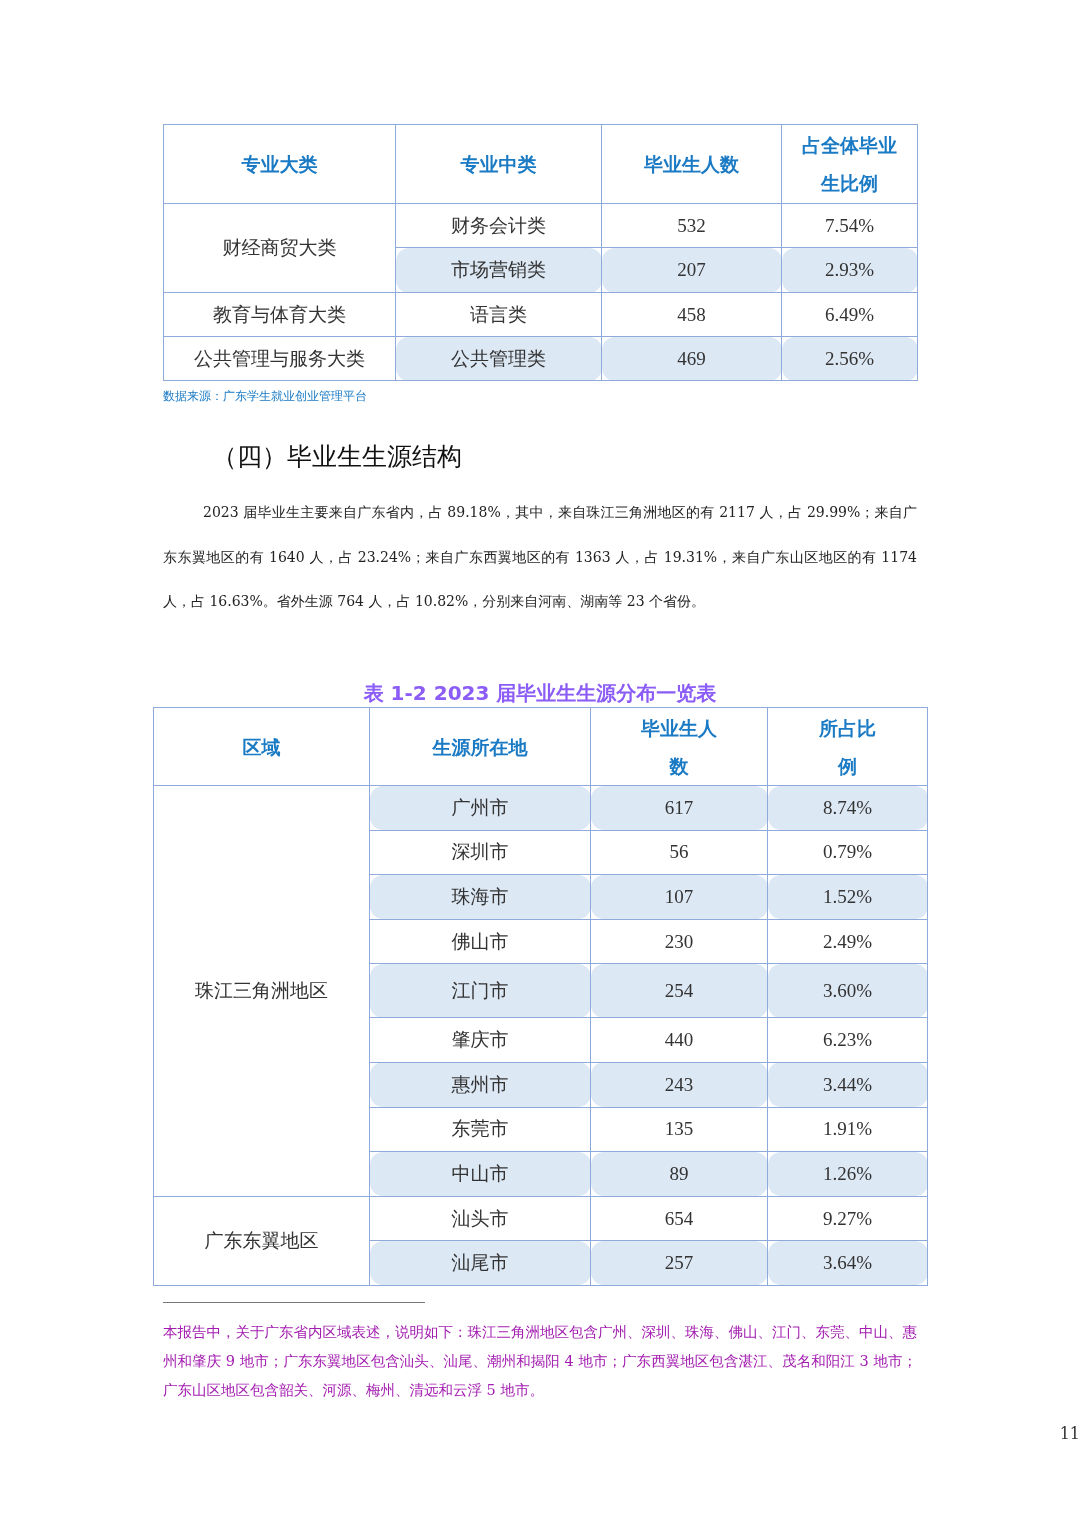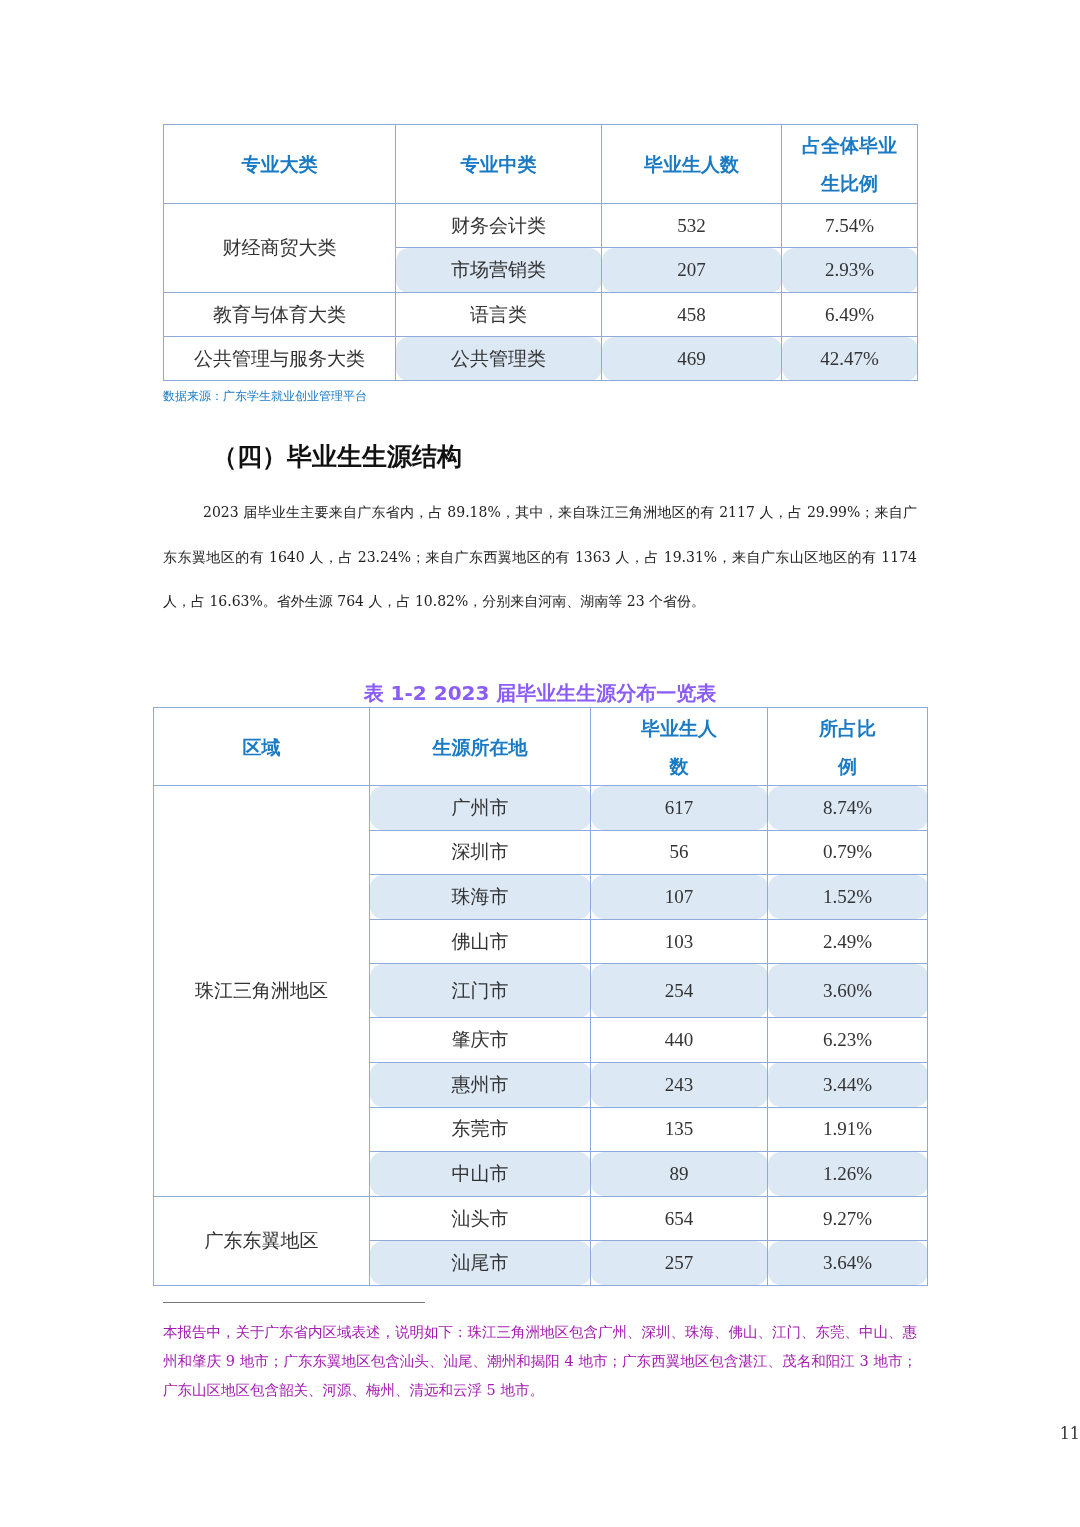--- a/index.html
+++ b/index.html
@@ -5,21 +5,21 @@
   html, body { margin:0; padding:0; background:#ffffff; }
   body { width:1080px; height:1527px; position:relative; font-family:"DejaVu Serif", "Liberation Serif", serif; color:#222; overflow:hidden; }
   table { border-collapse:collapse; table-layout:fixed; position:absolute; }
   td, th { border:1px solid #8eaadb; text-align:center; vertical-align:middle; font-size:19px; font-weight:normal; padding:0; color:#333; }
   th { color:#1a7ac4; font-family:"DejaVu Sans", "Liberation Sans", sans-serif; font-weight:bold; font-size:19px; line-height:38px; }
   .shade { background:#dde8f5;border-radius:13px; }
   .num { font-family:"Liberation Serif", "DejaVu Serif", serif; font-size:19px; }
   #t1 { left:163px; top:124px; width:754px; }
   #t2 { left:153px; top:707px; width:774px; }
   .source { position:absolute; left:163px; top:388px; font-size:12px; color:#1a7ac4; }
-  .section-title { position:absolute; left:212px; top:440px; font-size:25px; font-weight:bold; font-family:"DejaVu Sans", "Liberation Sans", sans-serif; color:#111; }
+  .section-title { position:absolute; left:212px; top:440px; font-size:25px; font-weight:normal; font-family:"DejaVu Sans", "Liberation Sans", sans-serif; color:#111; }
   .para { position:absolute; left:163px; top:490px; width:754px; font-size:14px; line-height:44.5px; text-align:justify; color:#222; }
   .para .ind { display:inline-block; width:40px; }
   .caption { position:absolute; left:153px; width:774px; top:680px; text-align:center; font-size:20px; font-weight:bold; color:#8b5cf6; font-family:"DejaVu Sans", "Liberation Sans", sans-serif; }
   .fn-rule { position:absolute; left:163px; top:1302px; width:262px; height:1px; background:#777; }
   .footnote { position:absolute; left:163px; top:1318px; width:754px; font-size:14.5px; line-height:29px; color:#a21caf; text-align:justify; }
   .pagenum { position:absolute; left:0; width:1080px; top:1424px; text-align:right; font-size:16px; color:#333; }
 </style>
 </head>
 <body>
 
@@ -51,21 +51,21 @@
   <tr style="height:44px">
     <td>教育与体育大类</td>
     <td>语言类</td>
     <td class="num">458</td>
     <td class="num">6.49%</td>
   </tr>
   <tr style="height:44px">
     <td>公共管理与服务大类</td>
     <td class="shade">公共管理类</td>
     <td class="shade num">469</td>
-    <td class="shade num">42.47%</td>
+    <td class="shade num">2.56%</td>
   </tr>
 </tbody>
   </table>
 
 <div class="source">数据来源：广东学生就业创业管理平台</div>
 
 <div class="section-title">（四）毕业生生源结构</div>
 
 <div class="para"><span class="ind"></span><span>2023 届毕业生主要来自广东省内，占 89.18%，其中，来自珠江三角洲地区的有 2117 人，占 29.99%；来自广东东翼地区的有 1640 人，占 23.24%；来自广东西翼地区的有 1363 人，占 19.31%，来自广东山区地区的有 1174 人，占 16.63%。省外生源 764 人，占 10.82%，分别来自河南、湖南等 23 个省份。</span></div>
 
@@ -96,21 +96,21 @@
     <td class="num">56</td>
     <td class="num">0.79%</td>
   </tr>
   <tr style="height:44.6px">
     <td class="shade">珠海市</td>
     <td class="shade num">107</td>
     <td class="shade num">1.52%</td>
   </tr>
   <tr style="height:44.6px">
     <td>佛山市</td>
-    <td class="num">103</td>
+    <td class="num">230</td>
     <td class="num">2.49%</td>
   </tr>
   <tr style="height:54px">
     <td class="shade">江门市</td>
     <td class="shade num">254</td>
     <td class="shade num">3.60%</td>
   </tr>
   <tr style="height:44.6px">
     <td>肇庆市</td>
     <td class="num">440</td>

